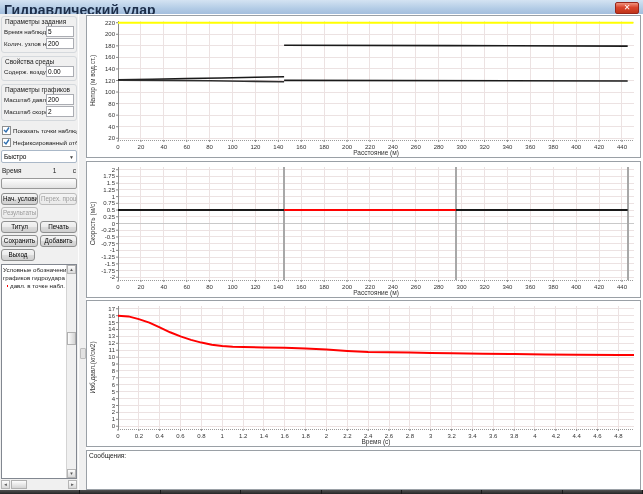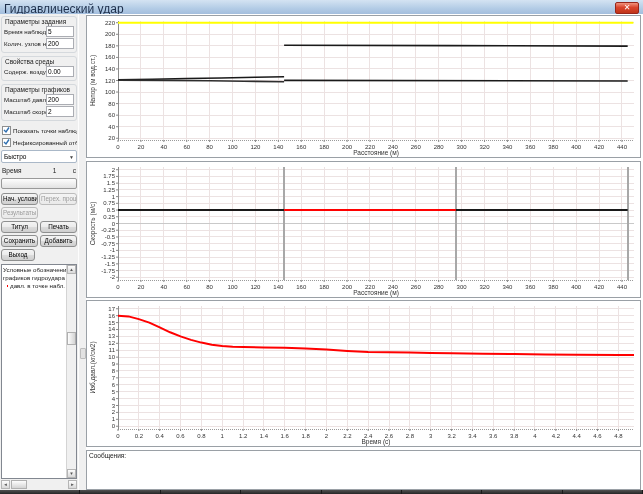--- a/index.html
+++ b/index.html
@@ -2,21 +2,21 @@
 <html><head>
 <meta charset="utf-8">
 <style>
   html,body{margin:0;padding:0;}
   body{width:643px;height:494px;overflow:hidden;background:#f0f0f0;
        font-family:"Liberation Sans",sans-serif;-webkit-font-smoothing:none;}
   .window{position:relative;width:643px;height:494px;background:#f0f0f0;}
   
   .titlebar{position:relative;height:14px;background:linear-gradient(#d4e3f2,#b3cce6 60%,#a3bedd);
             border-bottom:1px solid #8ba6c1;}
-  .titlebar .title{position:absolute;left:4px;top:2px;font-size:12px;color:#1c2e4a;}
+  .titlebar .title{position:absolute;left:4px;top:2px;font-size:14px;color:#1c2e4a;font-weight:bold;}
   .closebtn{position:absolute;right:4px;top:2px;width:22px;height:10px;border:1px solid #97261b;
             border-radius:2px;background:linear-gradient(#f0937d,#d9442c 45%,#c03418);
             color:#fff;font-size:8px;line-height:9px;text-align:center;cursor:pointer;}
   
   .main{position:absolute;top:14px;left:0;width:643px;height:476px;}
   .sidebar{position:absolute;left:0;top:0;width:78px;height:476px;background:#f0f0f0;
            display:flex;flex-direction:column;padding:2px 1px 1px 1px;box-sizing:border-box;}
   .splitter{position:absolute;left:78px;top:0;width:8px;height:476px;background:#f0f0f0;
             border-left:1px solid #fdfdfd;}
   .splitter .grip{position:absolute;left:1px;top:334px;width:4px;height:9px;background:#e2e2e2;

